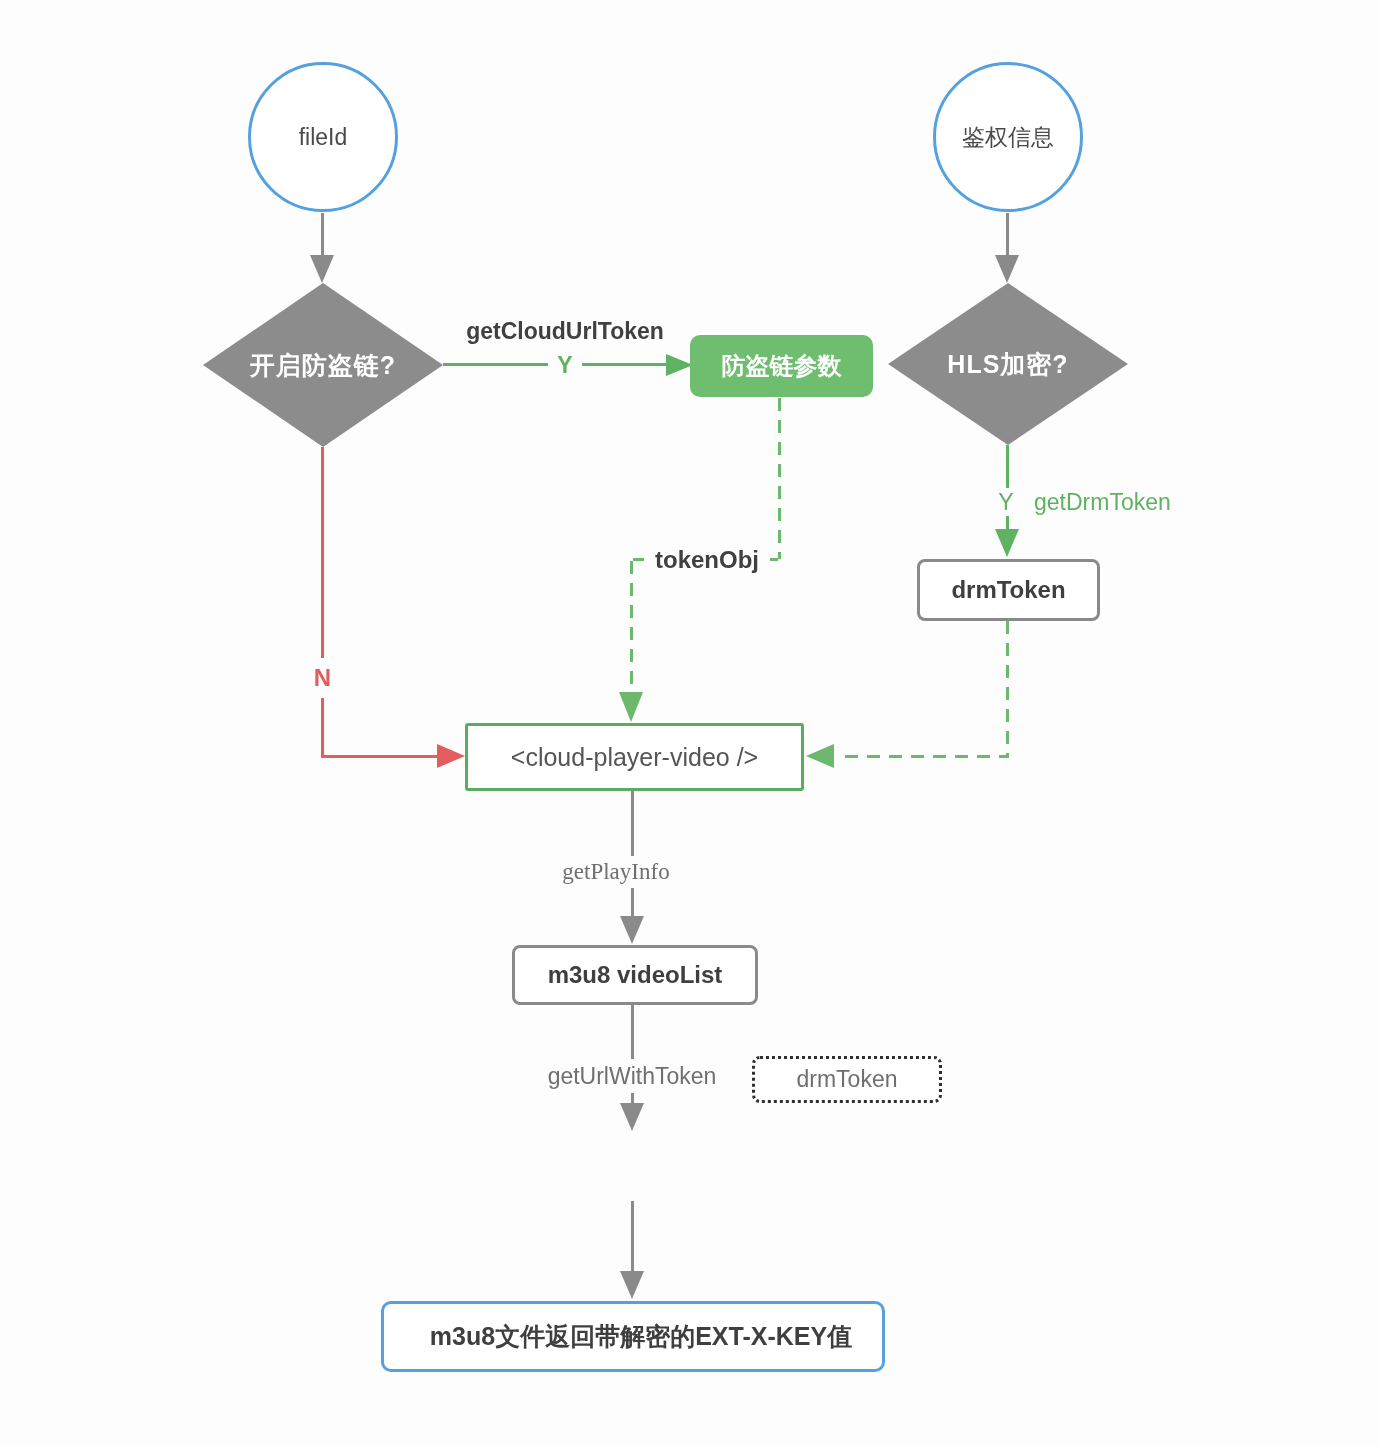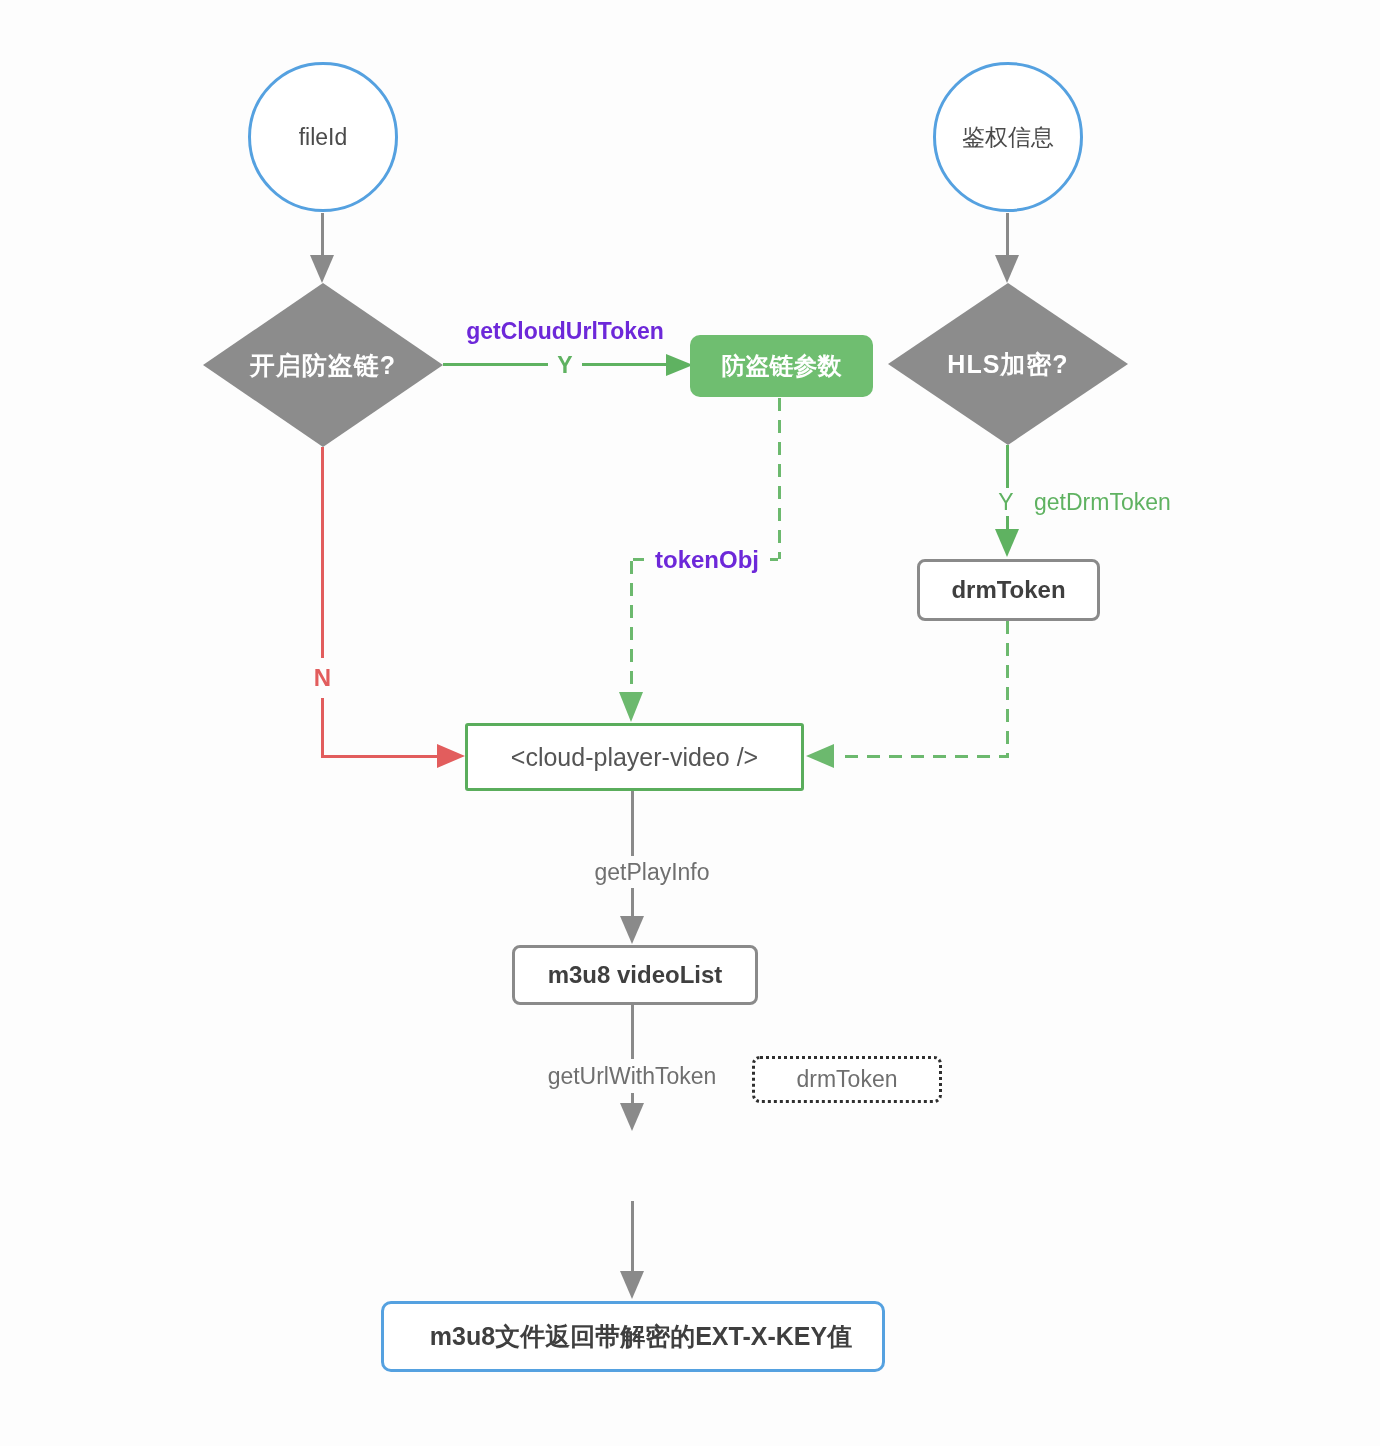--- a/index.html
+++ b/index.html
@@ -38,21 +38,21 @@
   .arr { width:0; height:0; }
   .arr-down-gray  { border-left:12px solid transparent; border-right:12px solid transparent; border-top:28px solid #8a8a8a; }
   .arr-down-green { border-left:12px solid transparent; border-right:12px solid transparent; border-top:28px solid #5fb261; }
   .arr-down-greend{ border-left:12px solid transparent; border-right:12px solid transparent; border-top:30px solid #6cb96e; }
   .arr-right-green{ border-top:11px solid transparent; border-bottom:11px solid transparent; border-left:27px solid #5fb261; }
   .arr-right-red  { border-top:12px solid transparent; border-bottom:12px solid transparent; border-left:28px solid #e25d5d; }
   .arr-left-green { border-top:12px solid transparent; border-bottom:12px solid transparent; border-right:28px solid #6cb96e; }
 
   
   .lbl { text-align:center; }
-  .lbl-dark  { color:#6d28d9; font-weight:700; font-size:23px; }
+  .lbl-dark  { color:#404040; font-weight:700; font-size:23px; }
   .lbl-gray  { color:#6f6f6f; font-weight:400; font-size:23px; }
   .lbl-green { color:#5fb261; font-size:23px; }
   .lbl-red   { color:#e25d5d; font-weight:700; font-size:24px; }
   .chip { background:#fdfdfd; }
 </style>
 </head>
 <body>
 
 <div class="canvas">
 
@@ -106,21 +106,21 @@
   <div class="abs vline red" style="left:321px; top:447px; height:311px;"></div>
   <div class="abs lbl lbl-red chip flex" style="left:304px; top:658px; width:37px; height:40px;">N</div>
   <div class="abs hline red" style="left:321px; top:755px; width:124px;"></div>
   <div class="abs arr arr-right-red" style="left:437px; top:744px;"></div>
 
   <div class="abs box box-greenb flex" style="left:465px; top:723px; width:339px; height:68px;">
     <span>&lt;cloud-player-video /&gt;</span>
   </div>
 
   <div class="abs vline" style="left:631px; top:791px; height:132px;"></div>
-  <div class="abs lbl lbl-gray chip flex" style="left:576px; top:856px; width:152px; height:32px;">getPlayInfo</div>
+  <div class="abs lbl lbl-gray chip flex" style="left:540px; top:856px; width:152px; height:32px;font-family:Liberation Serif, serif;">getPlayInfo</div>
   <div class="abs arr arr-down-gray" style="left:620px; top:916px;"></div>
 
   <div class="abs box box-gray flex" style="left:512px; top:945px; width:246px; height:60px;">
     <span>m3u8 videoList</span>
   </div>
 
   <div class="abs vline" style="left:631px; top:1005px; height:98px;"></div>
   <div class="abs lbl lbl-gray chip flex" style="left:518px; top:1059px; width:228px; height:34px;">getUrlWithToken</div>
   <div class="abs arr arr-down-gray" style="left:620px; top:1103px;"></div>
   <div class="abs box box-dotted flex" style="left:752px; top:1056px; width:190px; height:47px;">

